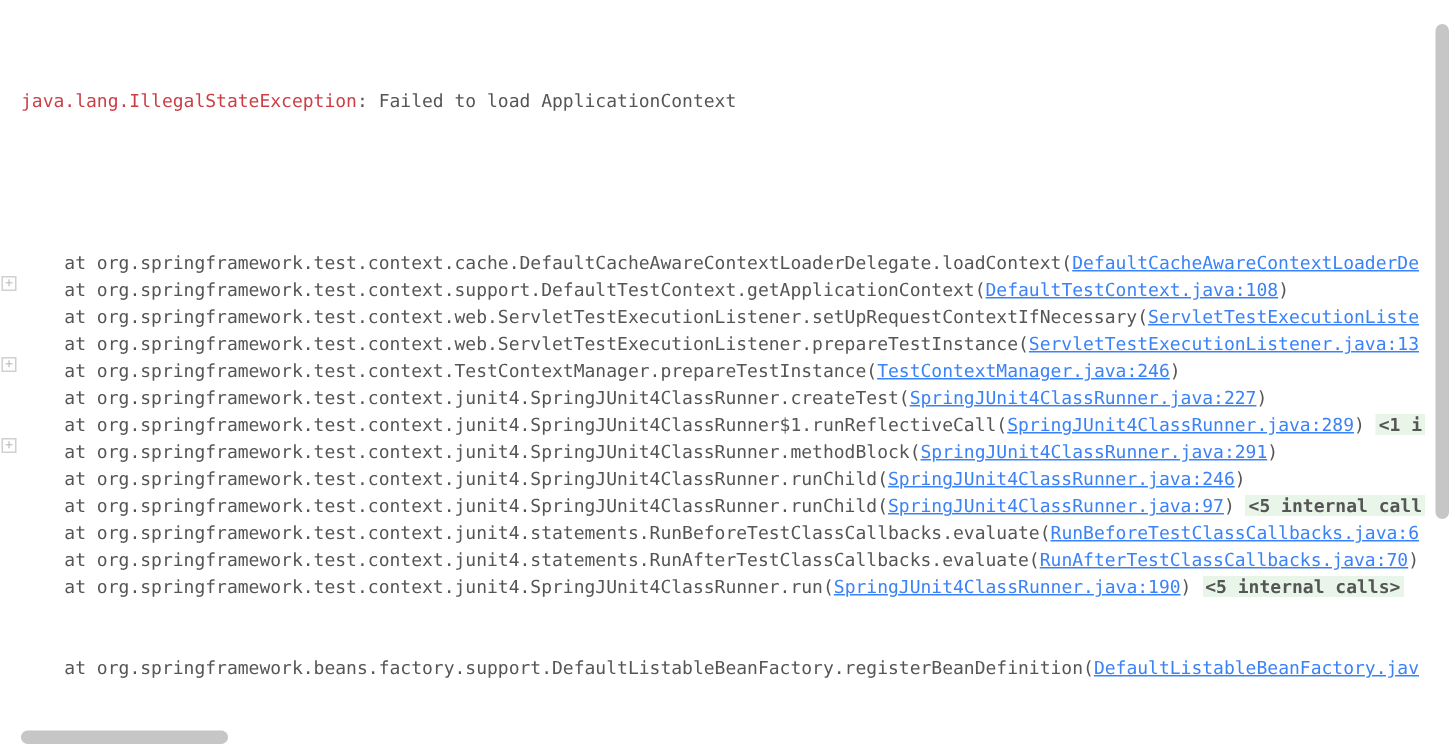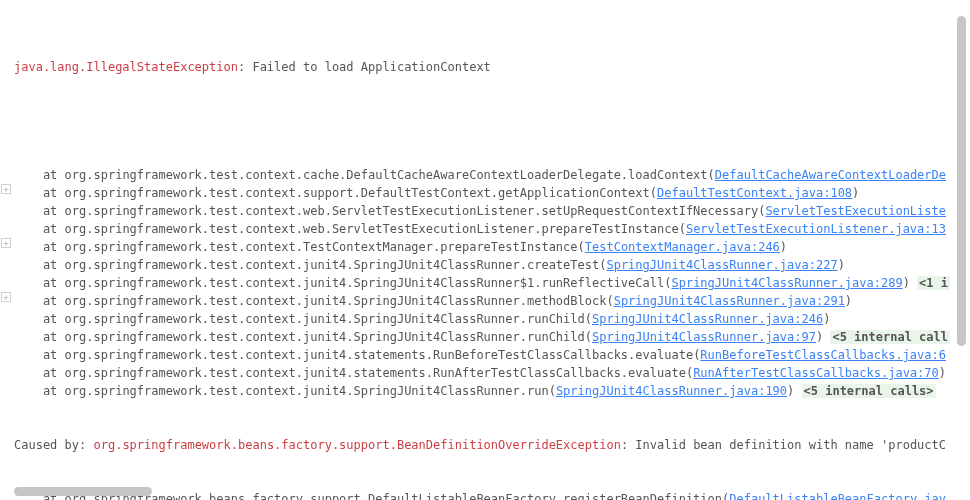--- a/index.html
+++ b/index.html
@@ -79,18 +79,17 @@
 <div class="gutter">
   <div class="gutter-mark" style="top:184px">+</div>
   <div class="gutter-mark" style="top:238px">+</div>
   <div class="gutter-mark" style="top:292px">+</div>
 </div>
 
 <div class="content">
   <div class="line"><span class="ex-name">java.lang.IllegalStateException</span><span>: </span><span class="msg">Failed to load ApplicationContext</span></div>
   <div class="line"> </div>
   <div id="stack1"><div class="line"><span>    at </span><span>org.springframework.test.context.cache.DefaultCacheAwareContextLoaderDelegate.loadContext</span><span>(</span><span class="link">DefaultCacheAwareContextLoaderDe</span></div><div class="line"><span>    at </span><span>org.springframework.test.context.support.DefaultTestContext.getApplicationContext</span><span>(</span><span class="link">DefaultTestContext.java:108</span><span>)</span></div><div class="line"><span>    at </span><span>org.springframework.test.context.web.ServletTestExecutionListener.setUpRequestContextIfNecessary</span><span>(</span><span class="link">ServletTestExecutionListe</span></div><div class="line"><span>    at </span><span>org.springframework.test.context.web.ServletTestExecutionListener.prepareTestInstance</span><span>(</span><span class="link">ServletTestExecutionListener.java:13</span></div><div class="line"><span>    at </span><span>org.springframework.test.context.TestContextManager.prepareTestInstance</span><span>(</span><span class="link">TestContextManager.java:246</span><span>)</span></div><div class="line"><span>    at </span><span>org.springframework.test.context.junit4.SpringJUnit4ClassRunner.createTest</span><span>(</span><span class="link">SpringJUnit4ClassRunner.java:227</span><span>)</span></div><div class="line"><span>    at </span><span>org.springframework.test.context.junit4.SpringJUnit4ClassRunner$1.runReflectiveCall</span><span>(</span><span class="link">SpringJUnit4ClassRunner.java:289</span><span>) </span><span class="collapsed">&lt;1 i</span></div><div class="line"><span>    at </span><span>org.springframework.test.context.junit4.SpringJUnit4ClassRunner.methodBlock</span><span>(</span><span class="link">SpringJUnit4ClassRunner.java:291</span><span>)</span></div><div class="line"><span>    at </span><span>org.springframework.test.context.junit4.SpringJUnit4ClassRunner.runChild</span><span>(</span><span class="link">SpringJUnit4ClassRunner.java:246</span><span>)</span></div><div class="line"><span>    at </span><span>org.springframework.test.context.junit4.SpringJUnit4ClassRunner.runChild</span><span>(</span><span class="link">SpringJUnit4ClassRunner.java:97</span><span>) </span><span class="collapsed">&lt;5 internal call</span></div><div class="line"><span>    at </span><span>org.springframework.test.context.junit4.statements.RunBeforeTestClassCallbacks.evaluate</span><span>(</span><span class="link">RunBeforeTestClassCallbacks.java:6</span></div><div class="line"><span>    at </span><span>org.springframework.test.context.junit4.statements.RunAfterTestClassCallbacks.evaluate</span><span>(</span><span class="link">RunAfterTestClassCallbacks.java:70</span><span>)</span></div><div class="line"><span>    at </span><span>org.springframework.test.context.junit4.SpringJUnit4ClassRunner.run</span><span>(</span><span class="link">SpringJUnit4ClassRunner.java:190</span><span>) </span><span class="collapsed">&lt;5 internal calls&gt;</span></div></div>
-  <div class="line"><span>Caused by: </span><span class="ex-name">org.springframework.beans.factory.support.BeanDefinitionOverrideException</span><span>: </span><span class="msg">Invalid bean definition with name 'productC</span></div>
   <div id="stack2"><div class="line"><span>    at </span><span>org.springframework.beans.factory.support.DefaultListableBeanFactory.registerBeanDefinition</span><span>(</span><span class="link">DefaultListableBeanFactory.jav</span></div></div>
 </div>
 
 <div class="scrollbar-h"></div>
 <div class="scrollbar-v"></div>
 
 </body></html>

